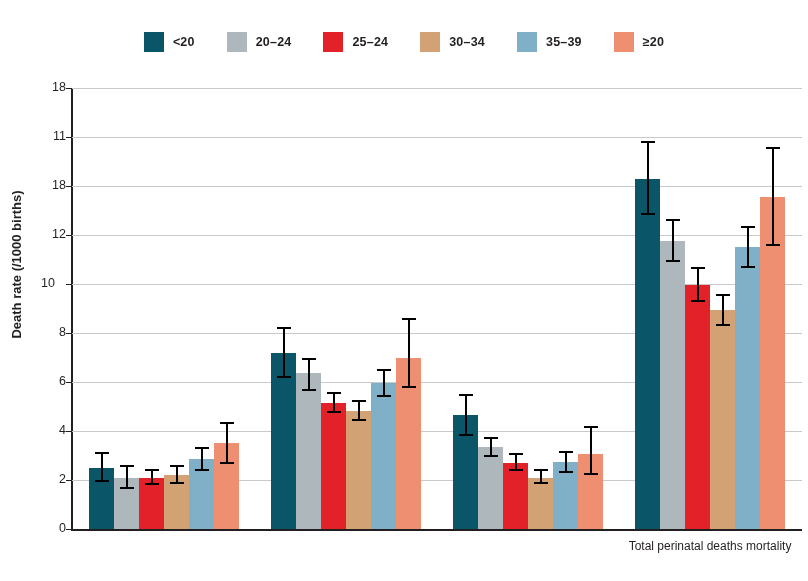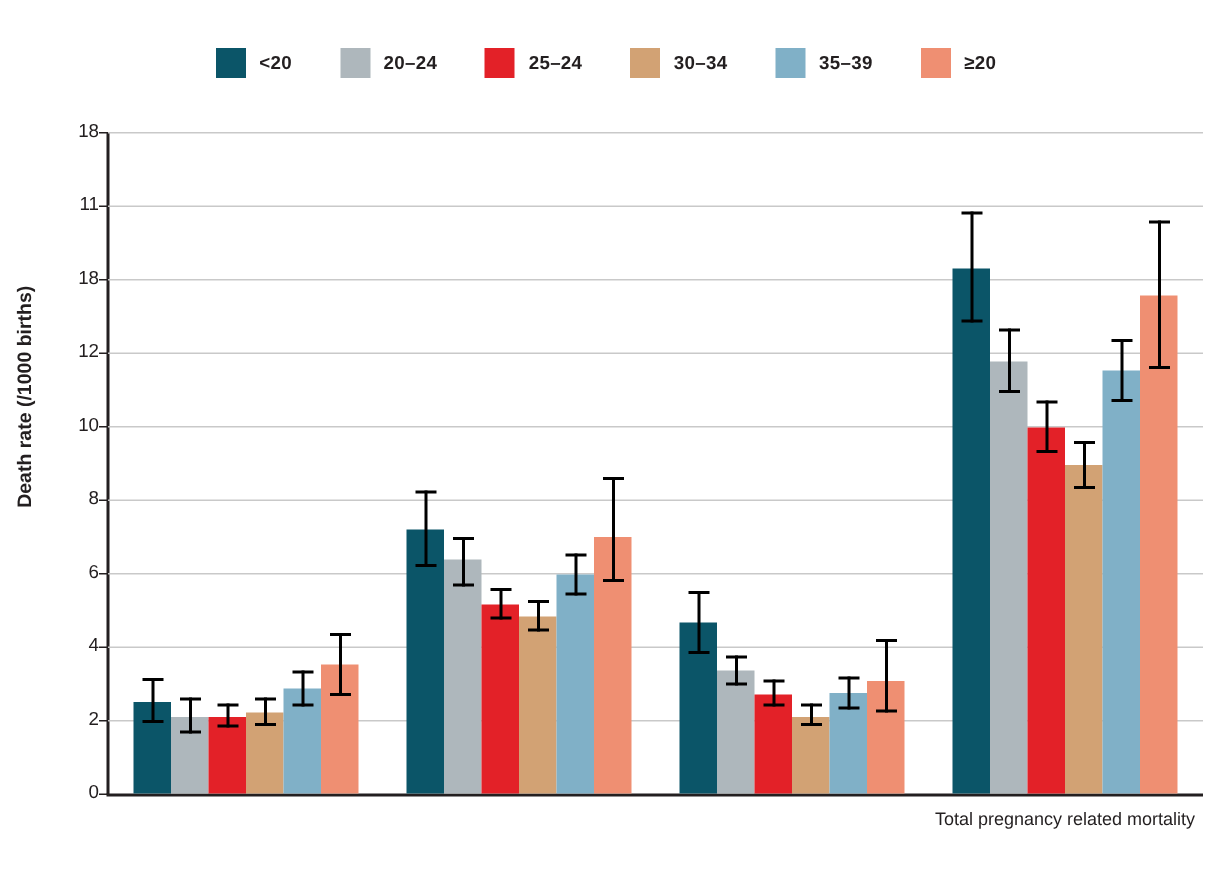--- a/index.html
+++ b/index.html
@@ -201,21 +201,21 @@
       <div class="ytick-mark" style="top: 431px;"></div>
       <div class="ytick" style="top: 423px;">4</div>
       <div class="gridline" style="top: 382px;"></div>
       <div class="ytick-mark" style="top: 382px;"></div>
       <div class="ytick" style="top: 374px;">6</div>
       <div class="gridline" style="top: 333px;"></div>
       <div class="ytick-mark" style="top: 333px;"></div>
       <div class="ytick" style="top: 325px;">8</div>
       <div class="gridline" style="top: 284px;"></div>
       <div class="ytick-mark" style="top: 284px;"></div>
-      <div class="ytick" style="top: 276px;">10</div>
+      <div class="ytick" style="top: 276px; text-align: center;">10</div>
       <div class="gridline" style="top: 235px;"></div>
       <div class="ytick-mark" style="top: 235px;"></div>
       <div class="ytick" style="top: 227px;">12</div>
       <div class="gridline" style="top: 186px;"></div>
       <div class="ytick-mark" style="top: 186px;"></div>
       <div class="ytick" style="top: 178px;">18</div>
       <div class="gridline" style="top: 137px;"></div>
       <div class="ytick-mark" style="top: 137px;"></div>
       <div class="ytick" style="top: 129px;">11</div>
       <div class="gridline" style="top: 88px;"></div>
@@ -313,16 +313,16 @@
       <div class="errcap" style="left: 715.5px; top: 293.8px;"></div>
       <div class="errcap" style="left: 715.5px; top: 323.65px;"></div>
       <div class="bar" title="35–39 — Total perinatal related mortality: 11.5" style="left: 735px; width: 25px; height: 281.75px; background: rgb(128, 176, 199);"></div>
       <div class="errbar" style="left: 746.5px; top: 226.425px; height: 41.65px;"></div>
       <div class="errcap" style="left: 740.5px; top: 226.425px;"></div>
       <div class="errcap" style="left: 740.5px; top: 266.075px;"></div>
       <div class="bar" title="≥40 — Total perinatal related mortality: 13.55" style="left: 760px; width: 25px; height: 331.975px; background: rgb(239, 143, 114);"></div>
       <div class="errbar" style="left: 771.5px; top: 146.8px; height: 99.225px;"></div>
       <div class="errcap" style="left: 765.5px; top: 146.8px;"></div>
       <div class="errcap" style="left: 765.5px; top: 244.025px;"></div>
-      <div class="catlabel" style="left: 619px; width: 182px;">Total pregnancy related mortality</div>
+      <div class="catlabel" style="left: 619px; width: 182px;">Total perinatal deaths mortality</div>
     </div>
 
 </div>
 
 </body></html>

